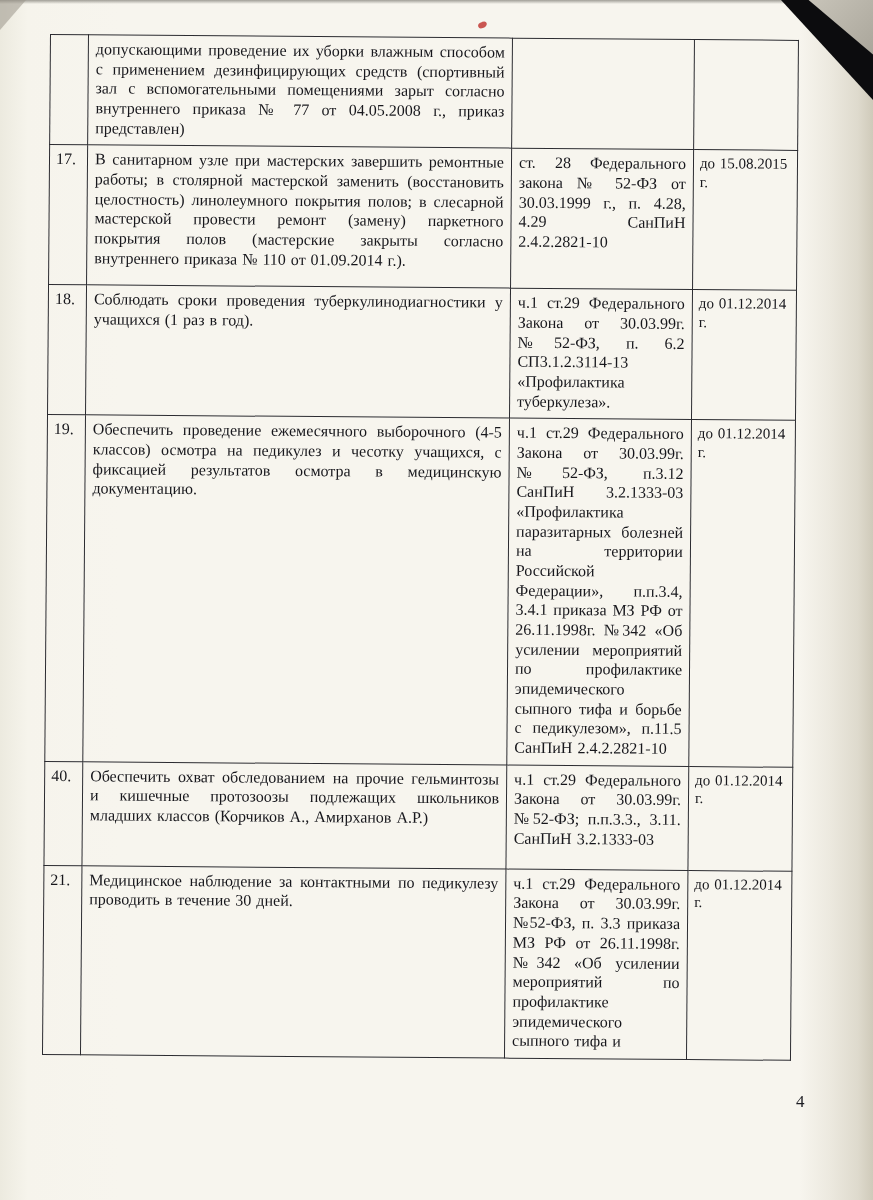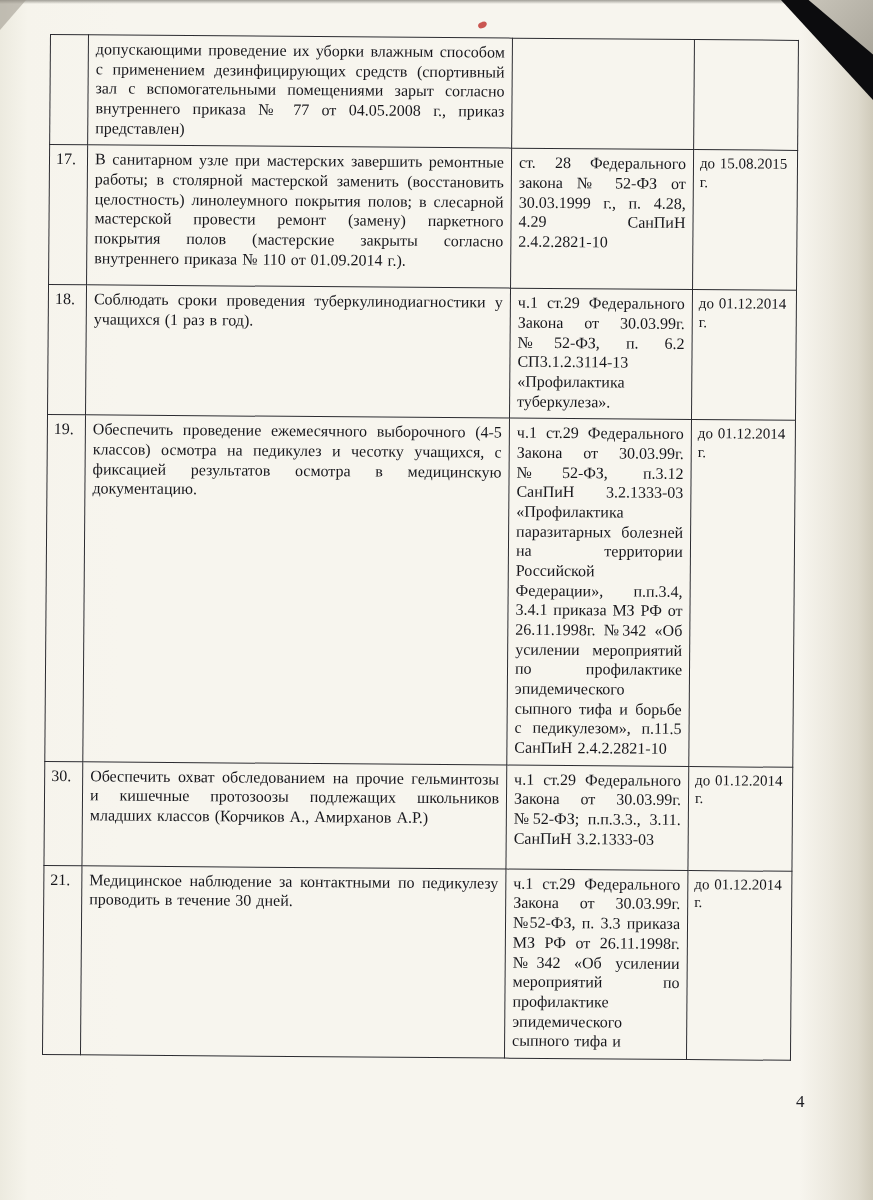--- a/index.html
+++ b/index.html
@@ -123,21 +123,21 @@
         <td class="cell-legal">ч.1 ст.29 Федерального Закона от 30.03.99г. №52-ФЗ, п. 6.2 СП3.1.2.3114-13 «Профилактика туберкулеза».</td>
         <td class="cell-deadline">до 01.12.2014 г.</td>
       </tr>
       <tr class="r-19">
         <td class="cell-num">19.</td>
         <td class="cell-desc">Обеспечить проведение ежемесячного выборочного (4-5 классов) осмотра на педикулез и чесотку учащихся, с фиксацией результатов осмотра в медицинскую документацию.</td>
         <td class="cell-legal">ч.1 ст.29 Федерального Закона от 30.03.99г. №52-ФЗ, п.3.12 СанПиН 3.2.1333-03 «Профилактика паразитарных болезней на территории Российской Федерации», п.п.3.4, 3.4.1 приказа МЗ РФ от 26.11.1998г. №342 «Об усилении мероприятий по профилактике эпидемического сыпного тифа и борьбе с педикулезом», п.11.5 СанПиН 2.4.2.2821-10</td>
         <td class="cell-deadline">до 01.12.2014 г.</td>
       </tr>
       <tr class="r-20">
-        <td class="cell-num">30.</td>
+        <td class="cell-num">40.</td>
         <td class="cell-desc">Обеспечить охват обследованием на прочие гельминтозы и кишечные протозоозы подлежащих школьников младших классов (Корчиков А., Амирханов А.Р.)</td>
         <td class="cell-legal">ч.1 ст.29 Федерального Закона от 30.03.99г. №52-ФЗ; п.п.3.3., 3.11. СанПиН 3.2.1333-03</td>
         <td class="cell-deadline">до 01.12.2014 г.</td>
       </tr>
       <tr class="r-21">
         <td class="cell-num">21.</td>
         <td class="cell-desc">Медицинское наблюдение за контактными по педикулезу проводить в течение 30 дней.</td>
         <td class="cell-legal">ч.1 ст.29 Федерального Закона от 30.03.99г. №52-ФЗ, п. 3.3 приказа МЗ РФ от 26.11.1998г. №342 «Об усилении мероприятий по профилактике эпидемического сыпного тифа и</td>
         <td class="cell-deadline">до 01.12.2014 г.</td>
       </tr>

